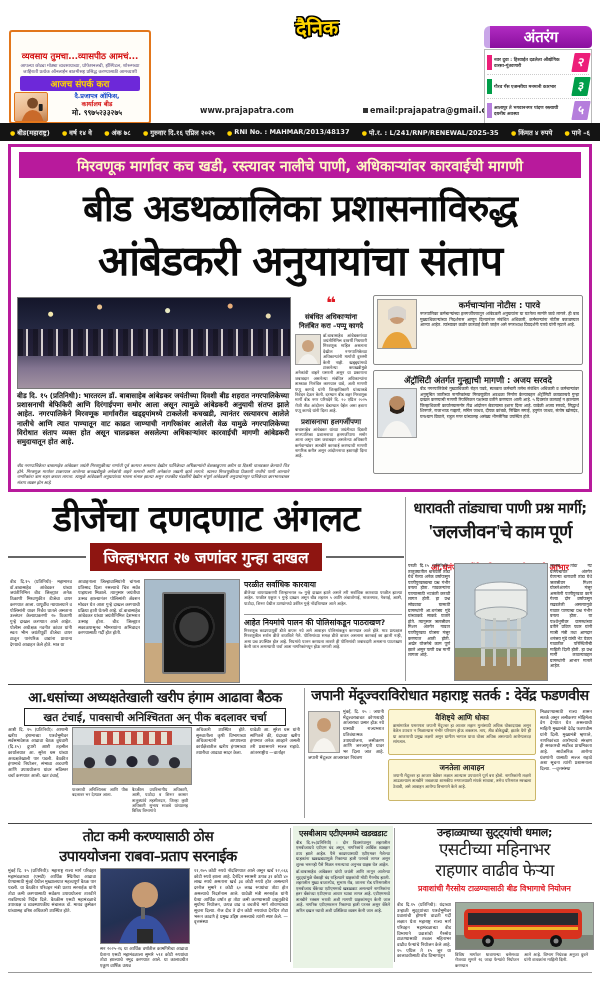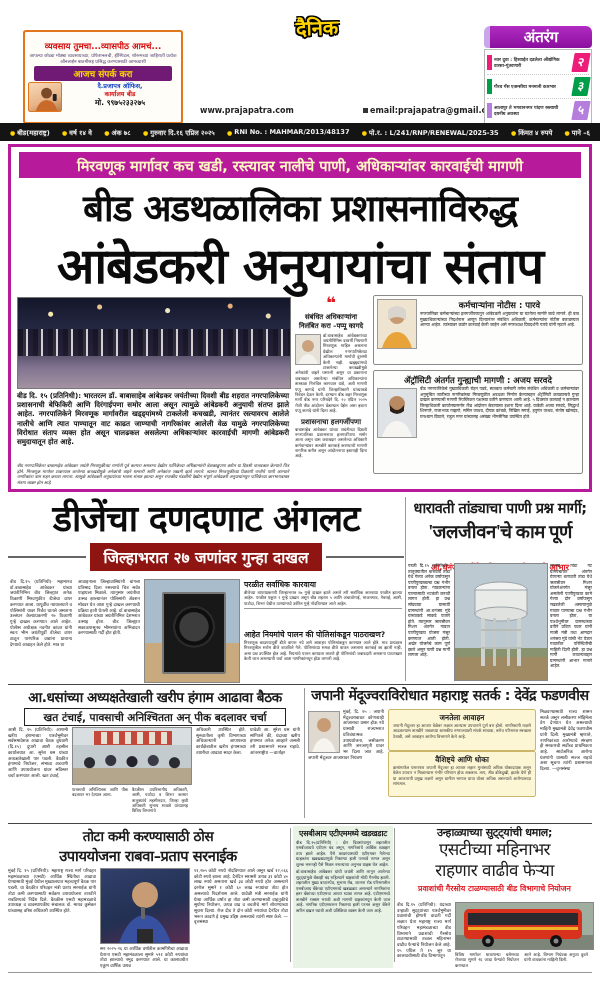--- a/index.html
+++ b/index.html
@@ -5,25 +5,25 @@
   html,body{margin:0;padding:0;background:#888;}
   .page{position:relative;width:600px;height:982px;background:#ffffff;margin:0 auto;overflow:hidden;
         font-family:"DejaVu Sans","Liberation Sans",sans-serif;color:#1a1a1a;}
   .abs{position:absolute;}
   .just{text-align:justify;text-justify:inter-word;}
   .col{position:absolute;font-size:4.4px;line-height:1.3;text-align:justify;color:#222;}
   .hairline{background:#444;}
   .vline{background:#9a9a9a;}
 
   
-  .ad-box{left:23px;top:30px;width:160px;height:94px;border:2px solid #e2761b;border-radius:3px;
-          padding:8px 3px;box-sizing:border-box;background:#fffdf8;}
+  .ad-box{left:9px;top:30px;width:142px;height:94px;border:2px solid #e2761b;border-radius:3px;
+          padding:18px 3px;box-sizing:border-box;background:#fffdf8;}
   .ad-title{font-size:8.6px;color:#d41111;font-weight:800;text-align:center;}
   .ad-body{font-size:4.6px;line-height:1.25;color:#4b3f72;text-align:center;margin-top:1px;}
-  .ad-cta{background:#701a75;color:#ffd400;font-weight:800;font-size:9px;text-align:center;
+  .ad-cta{background:#6d28d9;color:#ffd400;font-weight:800;font-size:9px;text-align:center;
           border-radius:2px;margin:2px 6px 1px;padding:1px 0;}
   .ad-foot{display:flex;margin-top:1px;}
   .ad-photo{width:32px;height:28px;border:1px solid #e2761b;border-radius:2px;overflow:hidden;flex:0 0 auto;
             background:linear-gradient(160deg,#f7d9b8 0%,#e8b488 60%,#b87e4e 100%);}
   .ad-contact{flex:1;text-align:center;line-height:1.25;}
   .ad-off1{font-size:6.4px;color:#1446c8;font-weight:700;}
   .ad-off2{font-size:6.4px;color:#d41111;font-weight:700;}
   .ad-phone{font-size:7.4px;color:#111;font-weight:800;}
 
   .dainik{left:262px;top:14px;width:110px;text-align:center;font-size:20px;font-weight:800;
@@ -52,21 +52,21 @@
               justify-content:space-between;padding:0 10px;box-sizing:border-box;}
   .info-item{color:#f2f2f2;font-size:6.6px;font-weight:700;white-space:nowrap;display:flex;align-items:center;}
   .dot{color:#ffd400;font-size:6px;margin-right:2px;}
 
   
   .main-box{left:8px;top:144px;width:578px;height:342px;border:3px solid #b81a9c;background:#fff;}
   .kicker{position:absolute;left:8px;right:8px;top:5px;background:#b81a9c;color:#fef9c3;
           font-size:14.5px;font-weight:800;text-align:center;padding:3px 8px;}
   .lead-h1{position:absolute;left:0;top:34px;width:100%;text-align:center;font-size:37px;
            font-weight:800;color:#0b0b0b;letter-spacing:-1px;}
-  .lead-h2{position:absolute;left:0;top:84px;width:100%;text-align:center;font-size:49px;
+  .lead-h2{position:absolute;left:0;top:84px;width:100%;text-align:center;font-size:41px;
            font-weight:800;color:#0b0b0b;letter-spacing:-1px;}
   .crowd-photo{position:absolute;left:6px;top:150px;width:272px;height:90px;border:1px solid #777;
     background:
       radial-gradient(circle at 12% 18%,rgba(255,242,180,.95) 0 2px,transparent 3px),
       radial-gradient(circle at 30% 10%,rgba(255,210,150,.9) 0 2px,transparent 3px),
       radial-gradient(circle at 55% 14%,rgba(255,255,210,.9) 0 2px,transparent 3px),
       radial-gradient(circle at 78% 9%,rgba(255,190,130,.9) 0 2px,transparent 3px),
       radial-gradient(circle at 92% 20%,rgba(255,240,190,.9) 0 2px,transparent 3px),
       linear-gradient(180deg,#14162a 0%,#262a44 38%,#4c4762 58%,#837591 78%,#a393a2 100%);}
   .crowd-band{position:absolute;left:0;top:34%;width:100%;height:30%;
@@ -299,21 +299,21 @@
       <div class="dj-rule"></div>
       <div class="dj-banner">जिल्हाभरात २७ जणांवर गुन्हा दाखल</div>
       <div class="dj-rule"></div>
     </div>
     <div class="col" style="left:2px;top:82px;width:62px;height:102px;">बीड दि.१५ (प्रतिनिधी)- महामानव डॉ.बाबासाहेब आंबेडकर यांच्या जयंतीनिमित्त बीड जिल्ह्यात अनेक ठिकाणी मिरवणुकीत डीजेचा वापर करण्यात आला. यापूर्वीच न्यायालयाने व पोलिसांनी यावर निर्बंध घातले असताना उल्लंघन केल्याप्रकरणी २७ ठिकाणी गुन्हे दाखल करण्यात आले आहेत. पोलीस अधीक्षक नवनीत कांवत यांनी स्वतः भीम जयंतीपूर्वी डीजेचा वापर टाळून पारंपरिक वाद्यांना प्राधान्य देण्याचे आवाहन केले होते. मात्र या</div>
     <div class="col" style="left:70px;top:82px;width:62px;height:102px;">आवाहनाला जिल्हावासियांनी चांगला प्रतिसाद दिला नसल्याचे चित्र सर्वत्र पाहायला मिळाले. त्यानुसार जयंतीचा उत्सव झाल्यानंतर पोलिसांनी ॲक्शन मोडवर येत आता गुन्हे दाखल करण्याची प्रक्रिया हाती घेतली आहे. डॉ.बाबासाहेब आंबेडकर यांच्या जयंतीनिमित्त देशभरात उत्साह होता. बीड जिल्ह्यात सकाळपासूनच भीमरायांना अभिवादन करण्यासाठी गर्दी होत होती.</div>
     <div class="dj-photo">
       <div class="dj-speaker"></div>
     </div>
     <div class="abs" style="left:236px;top:82px;width:158px;">
-      <div style="border-bottom:1px solid #999;padding-bottom:2px;margin-bottom:20px;">
+      <div style="border-bottom:1px solid #999;padding-bottom:8px;margin-bottom:2px;">
         <div class="sub-box-head">परळीत सर्वाधिक कारवाया</div>
         <div class="sub-box-body">डीजेच्या वापराप्रकरणी जिल्हाभरात २७ गुन्हे दाखल झाले असले तरी सर्वाधिक कारवाया परळीत झाल्या आहेत. परळीत एकूण ९ गुन्हे दाखल असून बीड शहरात ५ आणि अंबाजोगाई, माजलगाव, गेवराई, आष्टी, पाटोदा, शिरूर येथील ठाण्यांमध्ये उर्वरित गुन्हे नोंदविण्यात आले आहेत.</div>
       </div>
       <div>
         <div class="sub-box-head">आहेत नियमांचे पालन की पोलिसांकडून पाठराखण?</div>
         <div class="sub-box-body">मिरवणूक काढण्यापूर्वी डीजे वापरू नये असे आवाहन पोलिसांकडून करण्यात आले होते. मात्र प्रत्यक्षात मिरवणुकीत सर्रास डीजे वाजविले गेले. पोलिसांच्या समक्ष डीजे वाजत असताना कारवाई का झाली नाही, असा प्रश्न उपस्थित होत आहे. नियमांचे पालन करायला लावणे ही पोलिसांची जबाबदारी असताना पाठराखण केली जात असल्याची चर्चा आता नागरिकांमधून होऊ लागली आहे.</div>
       </div>
     </div>
   </div>
 
@@ -370,27 +370,27 @@
         <span class="fad-photo">
             <svg class="pp" viewBox="0 0 30 40">
               <rect width="30" height="40" fill="#dfd9cf"></rect>
               <circle cx="15" cy="13" r="7" fill="#c79b73"></circle>
               <path d="M3 40 Q8 26 15 26 Q22 26 27 40 Z" fill="#f6f4ef"></path>
             </svg>
           </span>
         <span>मुंबई, दि. १५ : जपानी मेंदूज्वराबाबत कोणत्याही आजाराचा प्रसार होऊ नये यासाठी राज्यभरात प्रतिबंधात्मक उपाययोजना, लसीकरण आणि जनजागृती यावर भर दिला जात आहे. जपानी मेंदूज्वर आजारावर नियंत्रण</span>
       </div>
       <div class="abs" style="left:80px;top:0;width:148px;">
+        <div class="ybox" style="margin-bottom:4px;min-height:46px;">
+          <div class="ybox-head">वैशिष्ट्ये आणि धोका</div>
+          <div class="ybox-body">डासांमार्फत पसरणारा जपानी मेंदूज्वर हा आजार लहान मुलांसाठी अधिक धोकादायक असून वेळेत उपचार न मिळाल्यास गंभीर परिणाम होऊ शकतात. ताप, तीव्र डोकेदुखी, झटके येणे ही या आजाराची प्रमुख लक्षणे असून ग्रामीण भागात याचा धोका अधिक असल्याचे आरोग्यतज्ज्ञ सांगतात.</div>
+        </div>
         <div class="ybox" style="min-height:42px;">
           <div class="ybox-head">जनतेला आवाहन</div>
           <div class="ybox-body">जपानी मेंदूज्वर हा आजार वेळेवर लक्षात आल्यास उपचाराने पूर्ण बरा होतो. नागरिकांनी लक्षणे आढळल्यास तातडीने जवळच्या शासकीय रुग्णालयाशी संपर्क साधावा, तसेच परिसरात स्वच्छता ठेवावी, असे आवाहन आरोग्य विभागाने केले आहे.</div>
-        </div>
-        <div class="ybox" style="margin-bottom:4px;min-height:46px;">
-          <div class="ybox-head">वैशिष्ट्ये आणि धोका</div>
-          <div class="ybox-body">डासांमार्फत पसरणारा जपानी मेंदूज्वर हा आजार लहान मुलांसाठी अधिक धोकादायक असून वेळेत उपचार न मिळाल्यास गंभीर परिणाम होऊ शकतात. ताप, तीव्र डोकेदुखी, झटके येणे ही या आजाराची प्रमुख लक्षणे असून ग्रामीण भागात याचा धोका अधिक असल्याचे आरोग्यतज्ज्ञ सांगतात.</div>
         </div>
       </div>
       <div class="col" style="left:232px;top:0;width:52px;height:110px;font-size:4.4px;">मिळवण्यासाठी राज्य शासन सतर्क असून लसीकरण मोहिमेला वेग देण्यात येत असल्याची माहिती मुख्यमंत्री देवेंद्र फडणवीस यांनी दिली. मुख्यमंत्री म्हणाले, नागरिकांच्या आरोग्याचे संरक्षण ही सरकारची सर्वोच्च प्राथमिकता आहे. सार्वजनिक आरोग्य यंत्रणांनी यासाठी सज्ज राहावे अशा सूचना त्यांनी प्रशासनाला दिल्या. —वृत्तसंस्था</div>
     </div>
   </div>
 
   <div class="abs hairline" style="left:8px;top:823px;width:584px;height:1px;"></div>
 
   <div class="abs loss">
     <div class="loss-h1">तोटा कमी करण्यासाठी ठोस</div>

